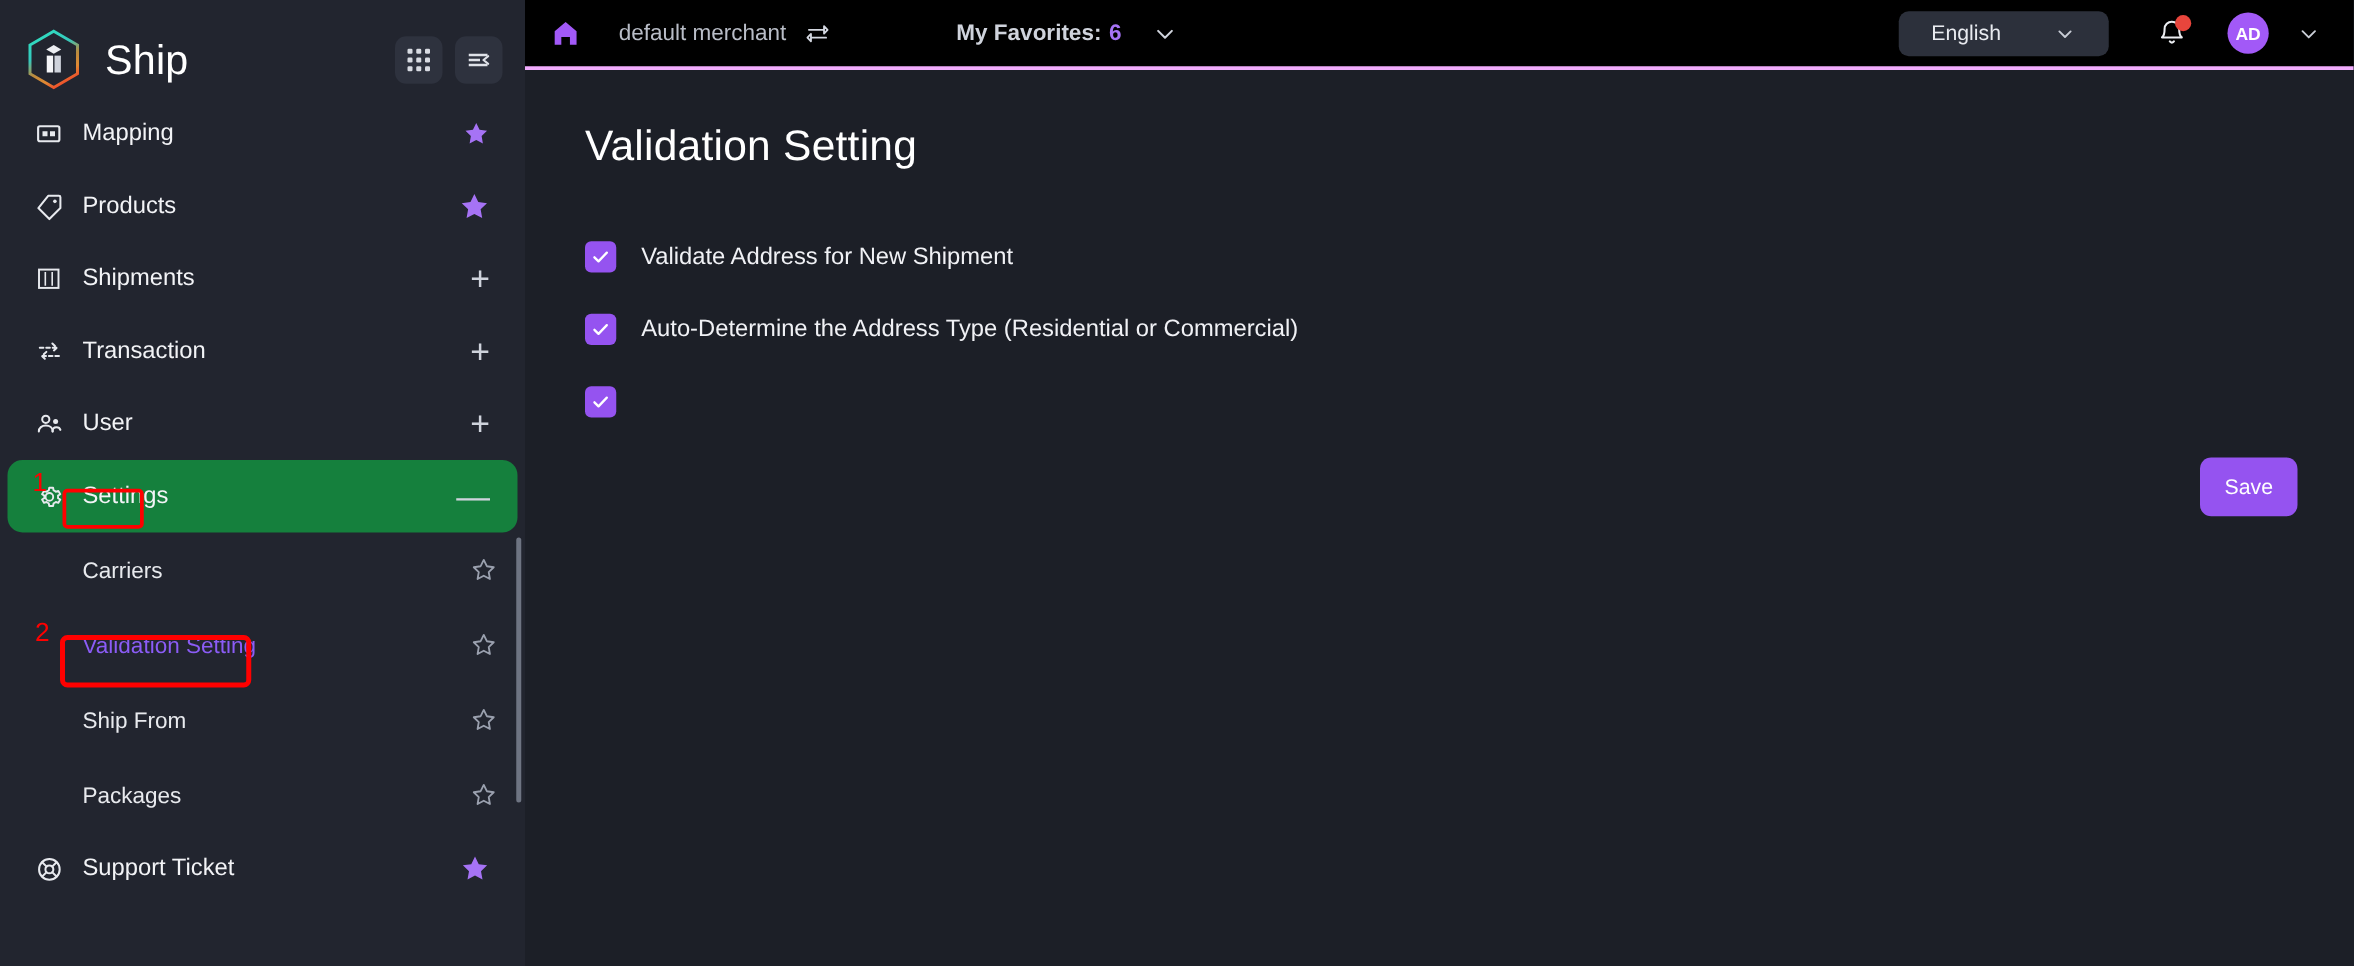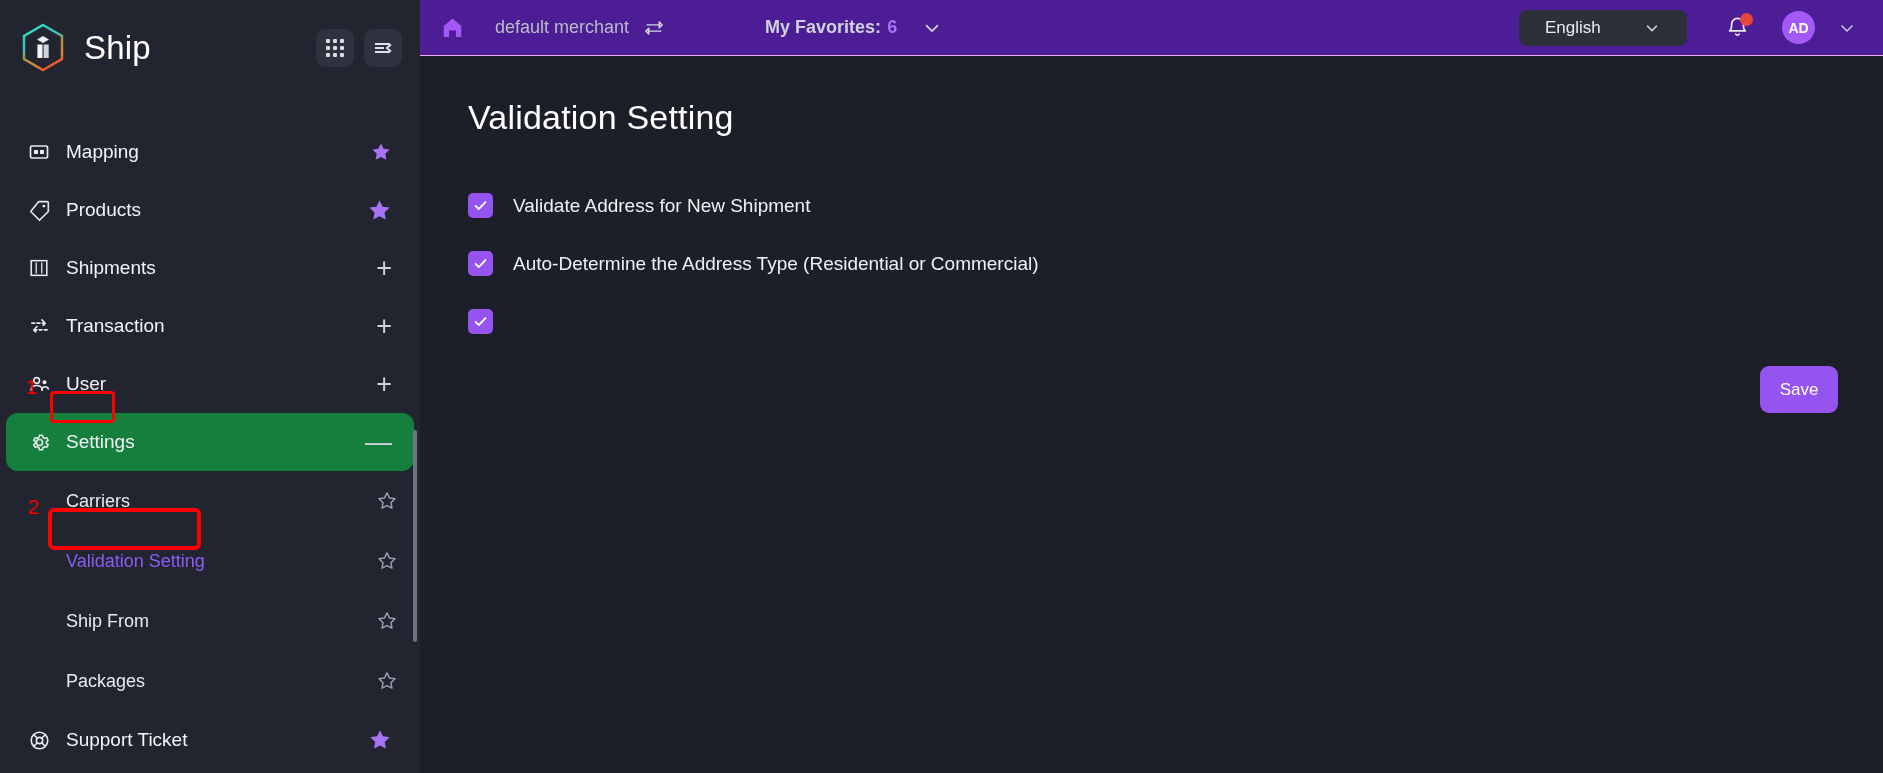--- a/index.html
+++ b/index.html
@@ -36,21 +36,20 @@
     background: #2e323e; border: none; cursor: pointer;
     display: flex; align-items: center; justify-content: center;
   }
   .grid-dots { display: grid; grid-template-columns: repeat(3, 4px); gap: 3px; }
   .grid-dots i { width: 4px; height: 4px; background: #d8dbe2; display: block; border-radius: 1px; }
 
   
   .nav-scroll {
     flex: 1 1 auto; overflow: hidden; position: relative;
     padding-bottom: 3px;
-    margin-top: 45px;
   }
   .nav-inner { position: relative; margin-top: -18px; }
   .nav-row {
     display: flex; align-items: center;
     height: 58px; padding: 0 22px 0 18px;
     cursor: pointer; position: relative;
     border-radius: 12px; margin: 0 6px;
   }
   .nav-row.active { background: #15803d; }
   .nav-ico {
@@ -87,22 +86,22 @@
 
   
   .main {
     flex: 1 1 auto; height: 773px;
     background: #1c1f27; display: flex; flex-direction: column;
     position: relative;
   }
   .topbar {
     height: 56px; flex: 0 0 56px;
     display: flex; align-items: center;
-    padding: 0 26px 0 20px; border-bottom: 1px solid #f0abfc;
-    background: #4c1d95;
+    padding: 0 26px 0 20px; border-bottom: 3px solid #f0abfc;
+    background: #000000;
   }
   .home-ico { display: flex; align-items: center; margin-right: 30px; }
   .merchant-name { font-size: 18px; color: #b9bdc7; white-space: nowrap; }
   .swap-ico { margin-left: 14px; display: flex; align-items: center; color: #d3d7e0; }
   .favorites {
     display: flex; align-items: center; margin-left: 100px; cursor: pointer;
   }
   .fav-text { font-size: 18px; color: #cfd3dc; font-weight: 700; white-space: nowrap; }
   .fav-count { font-size: 18px; color: #a673f5; font-weight: 700; margin-left: 6px; }
   .fav-chev { margin-left: 24px; color: #cfd3dc; display: flex; }

